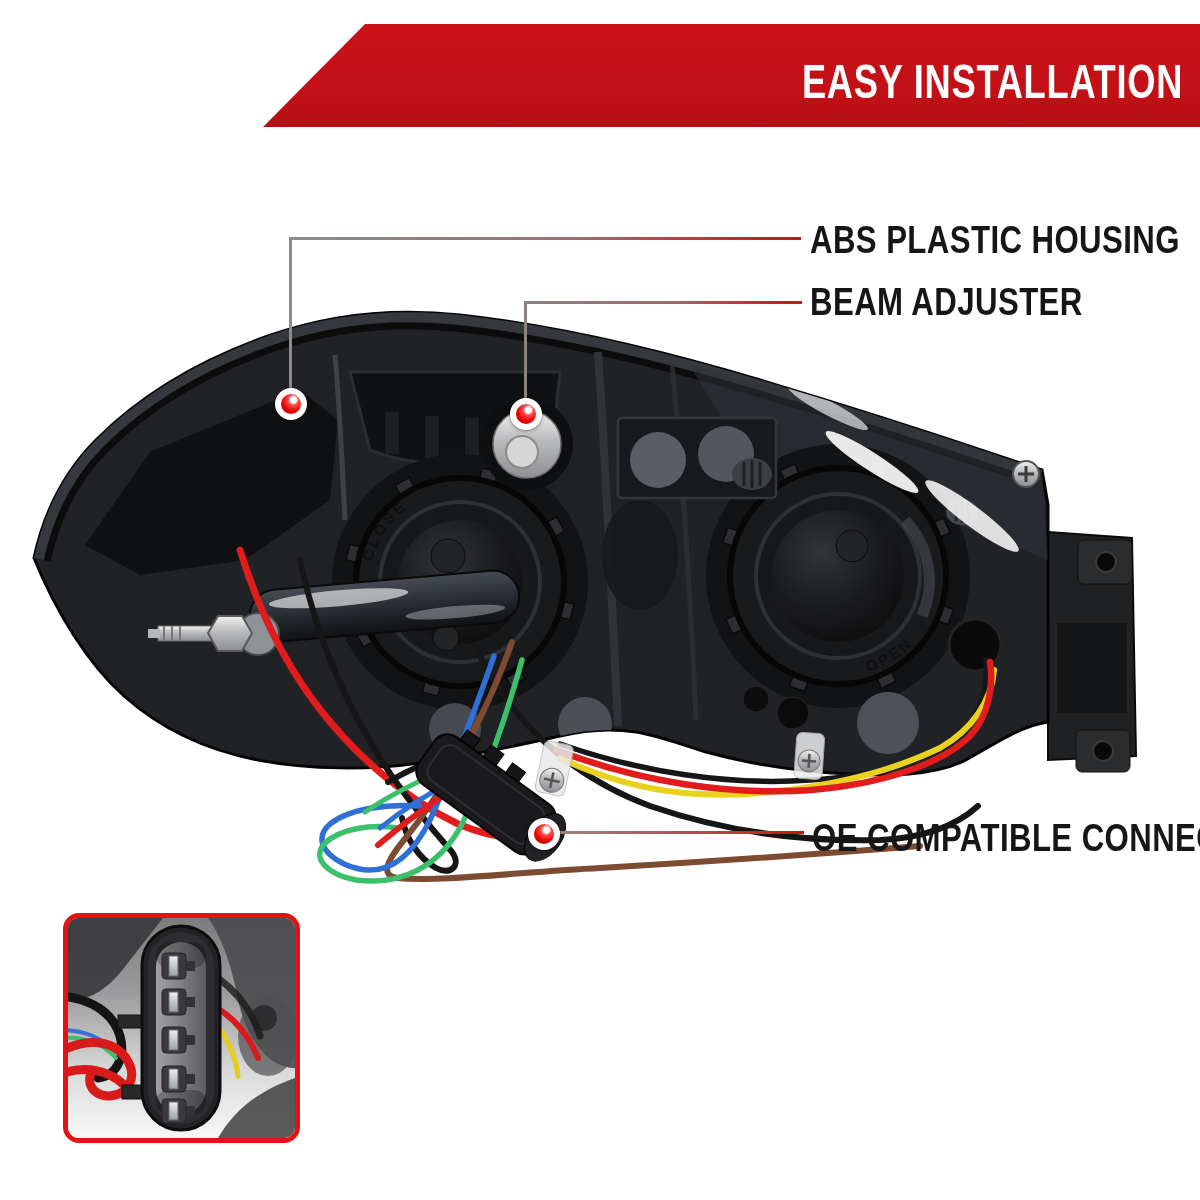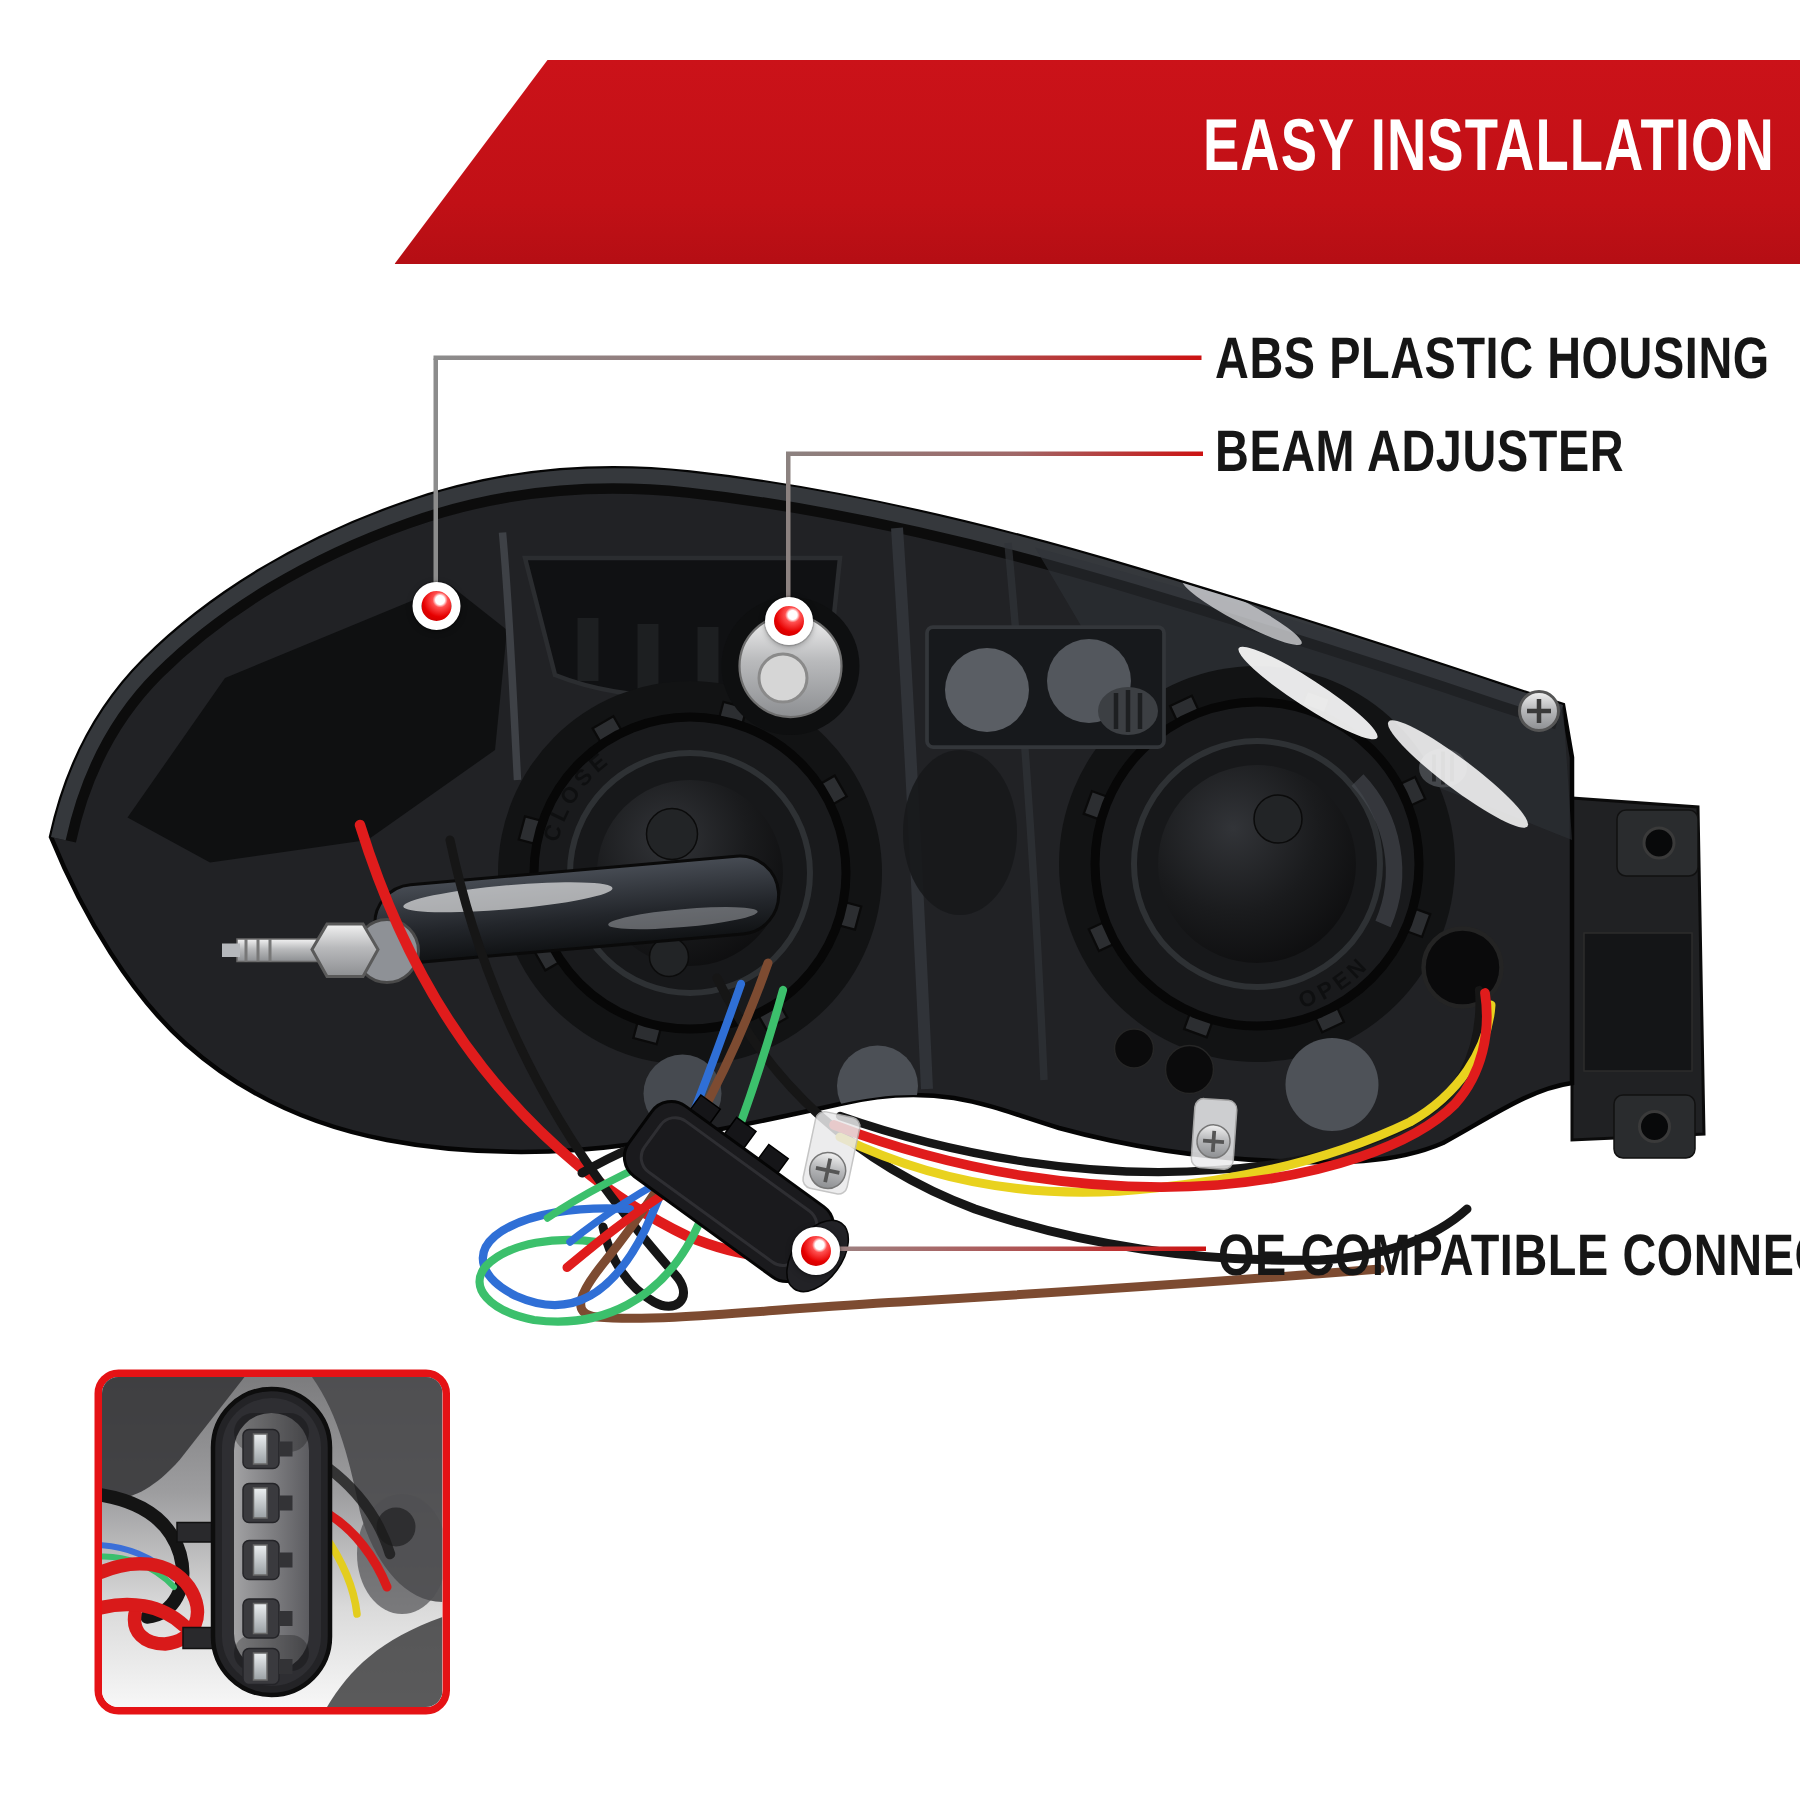--- a/index.html
+++ b/index.html
@@ -1,19 +1,19 @@
 <!DOCTYPE html>
 <html><head>
 <meta charset="utf-8">
 <style>
   html,body{margin:0;padding:0;background:#fff;}
   .stage{position:relative;width:1200px;height:1200px;background:#fff;overflow:hidden;
          font-family:"Liberation Sans",sans-serif;}
   
-  .banner{position:absolute;left:263px;top:40px;width:937px;height:136px;
+  .banner{position:absolute;left:263px;top:24px;width:937px;height:103px;
           background:linear-gradient(180deg,#cb1219 0%,#c11016 70%,#b50e14 100%);
           clip-path:polygon(102px 0,100% 0,100% 100%,0 100%);}
   .banner-label{position:absolute;right:17px;top:0;height:115px;line-height:115px;
           color:#fff;font-size:49px;font-weight:bold;letter-spacing:1px;white-space:nowrap;
           transform:scaleX(.74);transform-origin:right center;}
   
   .callout-label{position:absolute;color:#161616;font-weight:bold;font-size:39px;
           height:36px;line-height:36px;white-space:nowrap;letter-spacing:.5px;
           transform:scaleX(.8);transform-origin:left center;}
   #lbl-abs{left:810px;top:222px;}

